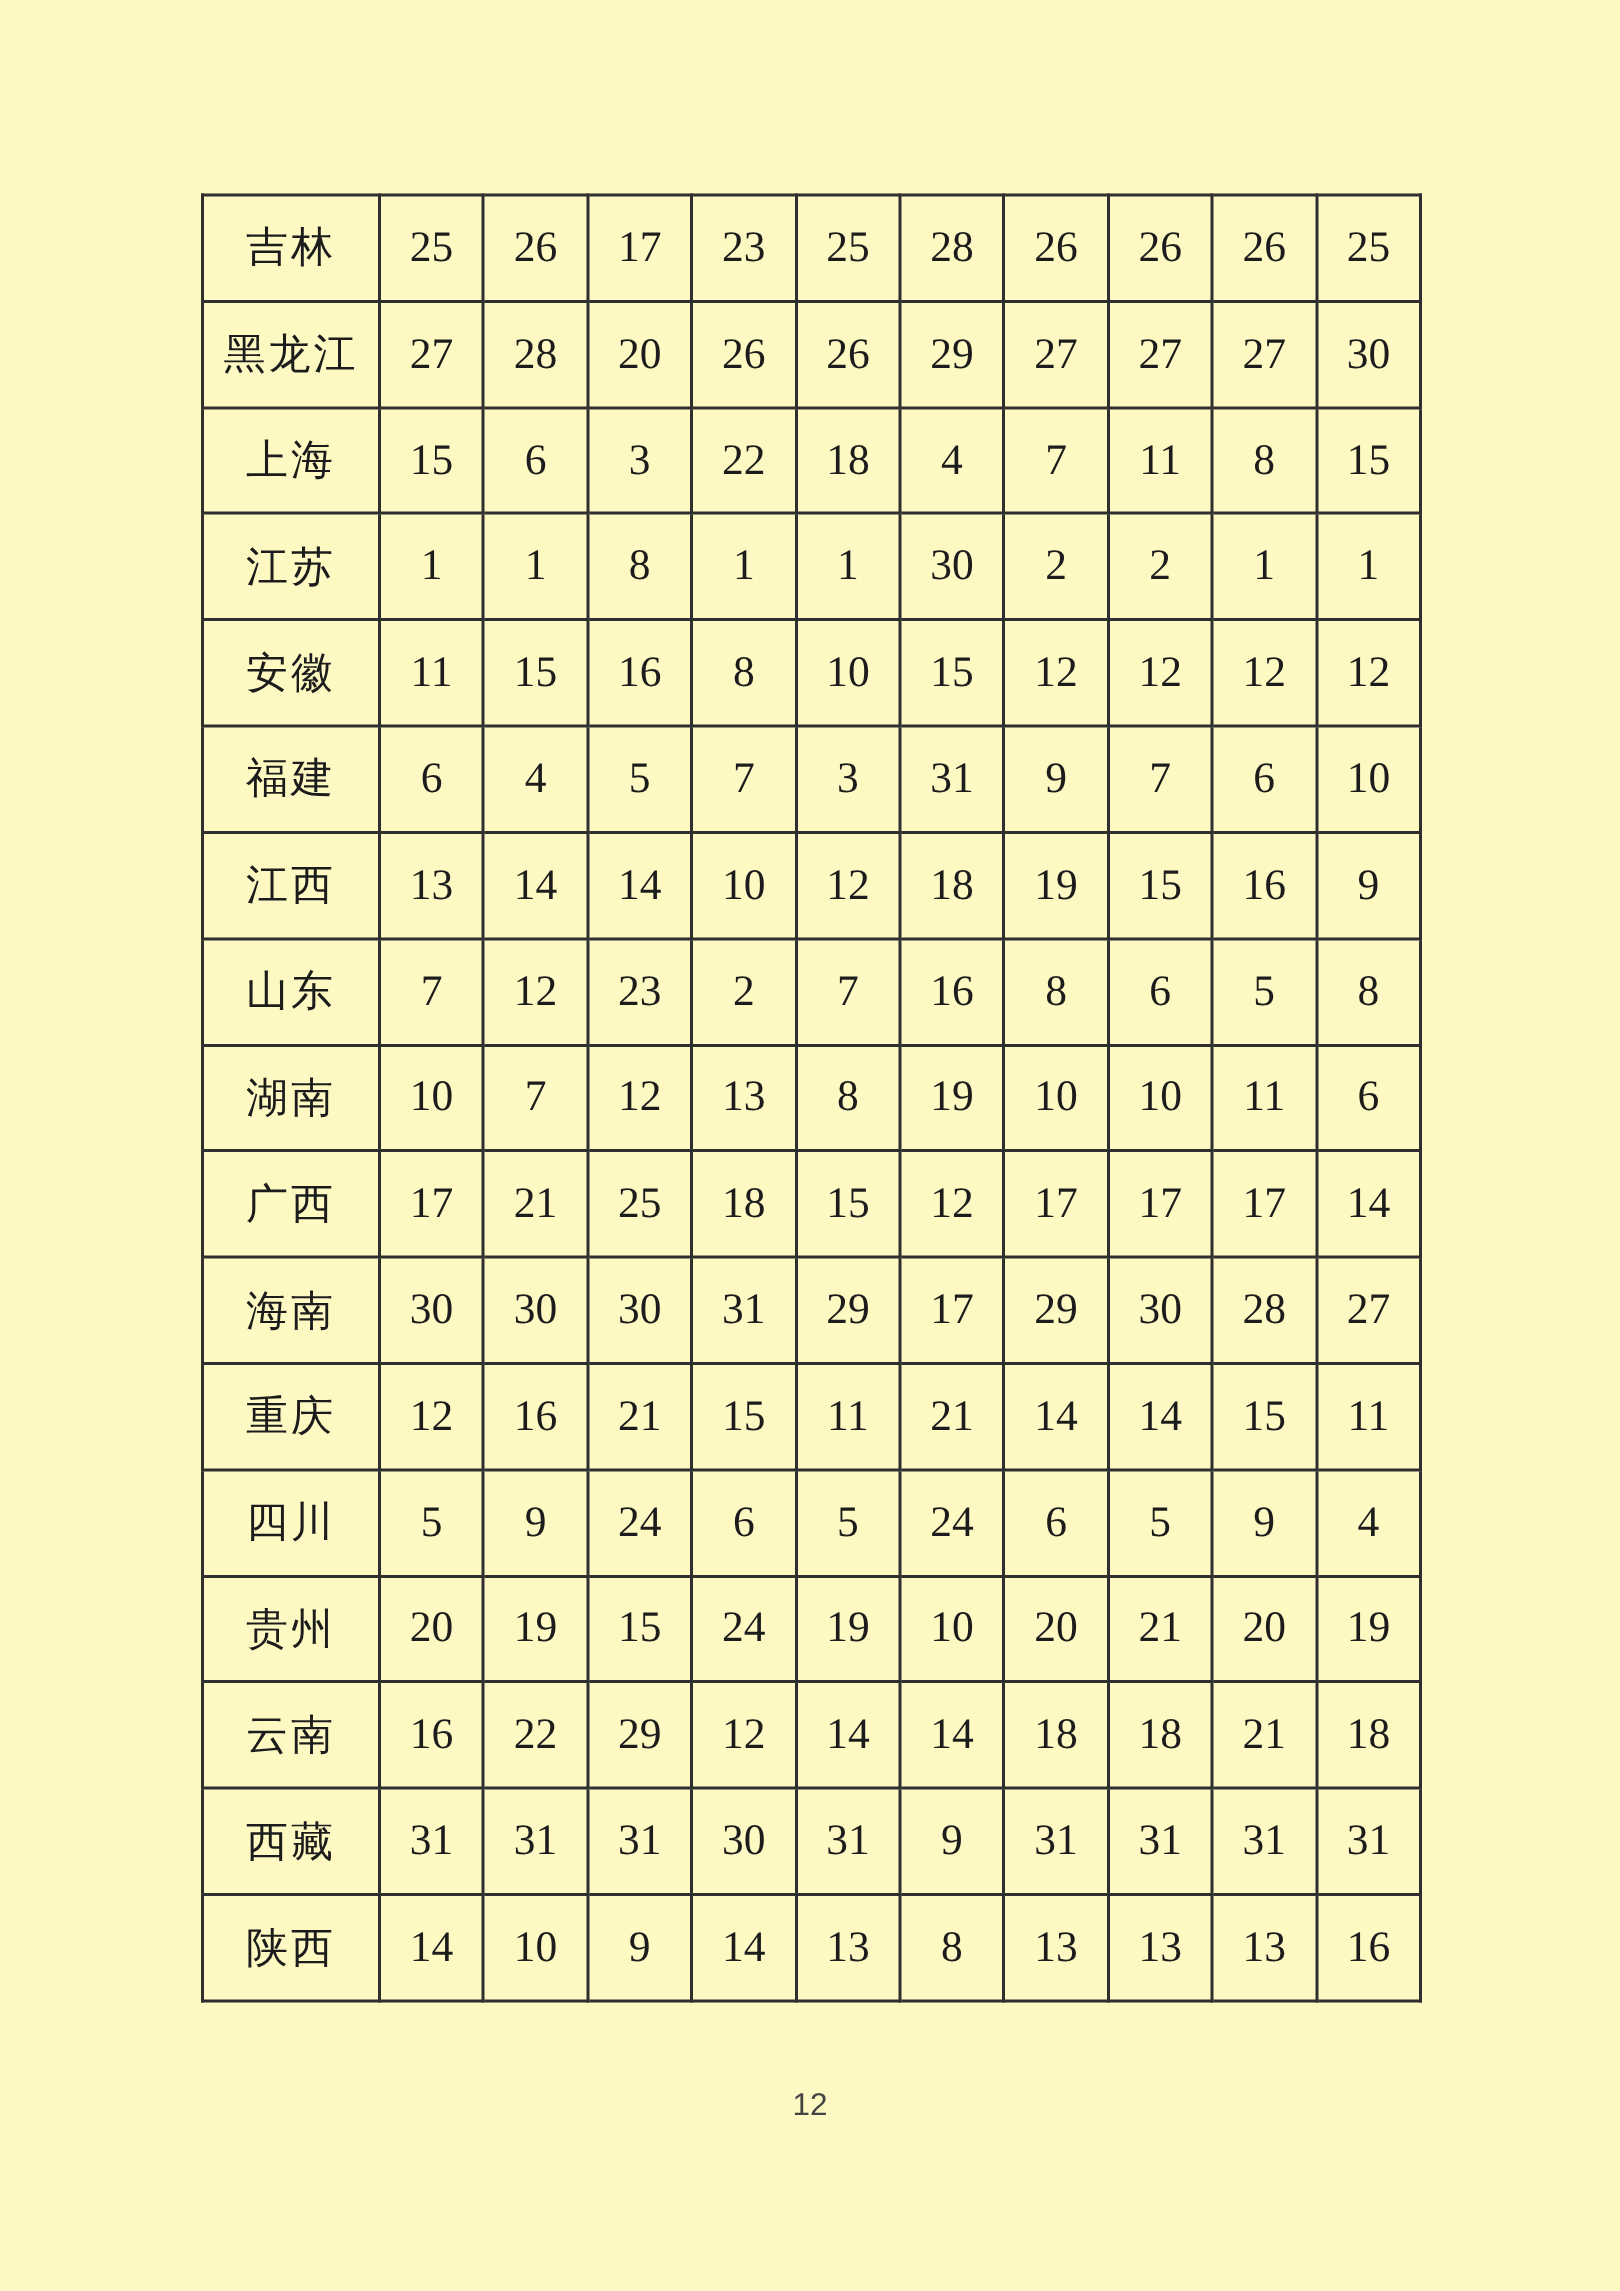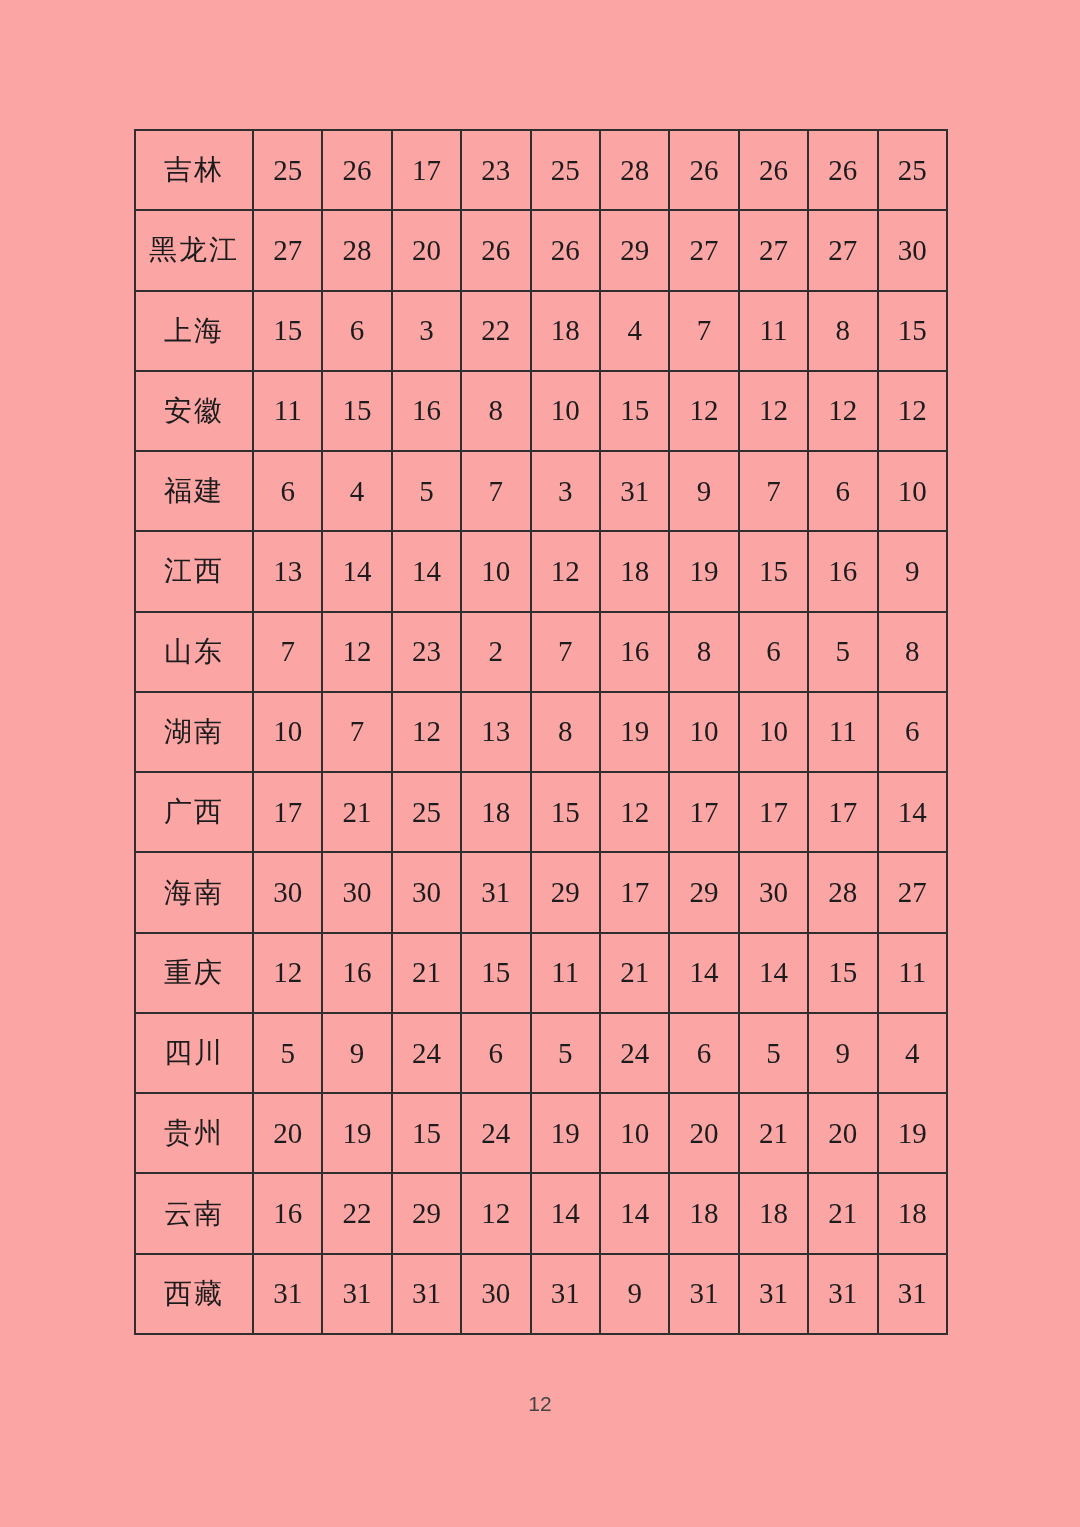--- a/index.html
+++ b/index.html
@@ -10,21 +10,21 @@
   body {
     position: relative;
     width: 1080px;
     height: 1527px;
     font-family: "Liberation Serif", "DejaVu Serif", serif;
     overflow: hidden;
   }
   .doc-page {
     position: absolute;
     inset: 0;
-    background: #fca5a5;
+    background: #fef9c3;
   }
   table.rank-table {
     position: absolute;
     left: 134px;
     top: 129px;
     width: 814px;
     height: 1206px;
     border-collapse: collapse;
     table-layout: fixed;
   }
@@ -106,20 +106,33 @@
           <td>3</td>
           <td>22</td>
           <td>18</td>
           <td>4</td>
           <td>7</td>
           <td>11</td>
           <td>8</td>
           <td>15</td>
         </tr>
         <tr>
+          <td class="province">江苏</td>
+          <td>1</td>
+          <td>1</td>
+          <td>8</td>
+          <td>1</td>
+          <td>1</td>
+          <td>30</td>
+          <td>2</td>
+          <td>2</td>
+          <td>1</td>
+          <td>1</td>
+        </tr>
+        <tr>
           <td class="province">安徽</td>
           <td>11</td>
           <td>15</td>
           <td>16</td>
           <td>8</td>
           <td>10</td>
           <td>15</td>
           <td>12</td>
           <td>12</td>
           <td>12</td>
@@ -261,18 +274,31 @@
           <td>31</td>
           <td>31</td>
           <td>30</td>
           <td>31</td>
           <td>9</td>
           <td>31</td>
           <td>31</td>
           <td>31</td>
           <td>31</td>
         </tr>
+        <tr>
+          <td class="province">陕西</td>
+          <td>14</td>
+          <td>10</td>
+          <td>9</td>
+          <td>14</td>
+          <td>13</td>
+          <td>8</td>
+          <td>13</td>
+          <td>13</td>
+          <td>13</td>
+          <td>16</td>
+        </tr>
       </tbody>
   </table>
 
   <div class="page-number">12</div>
 
 </div>
 
 </body></html>

